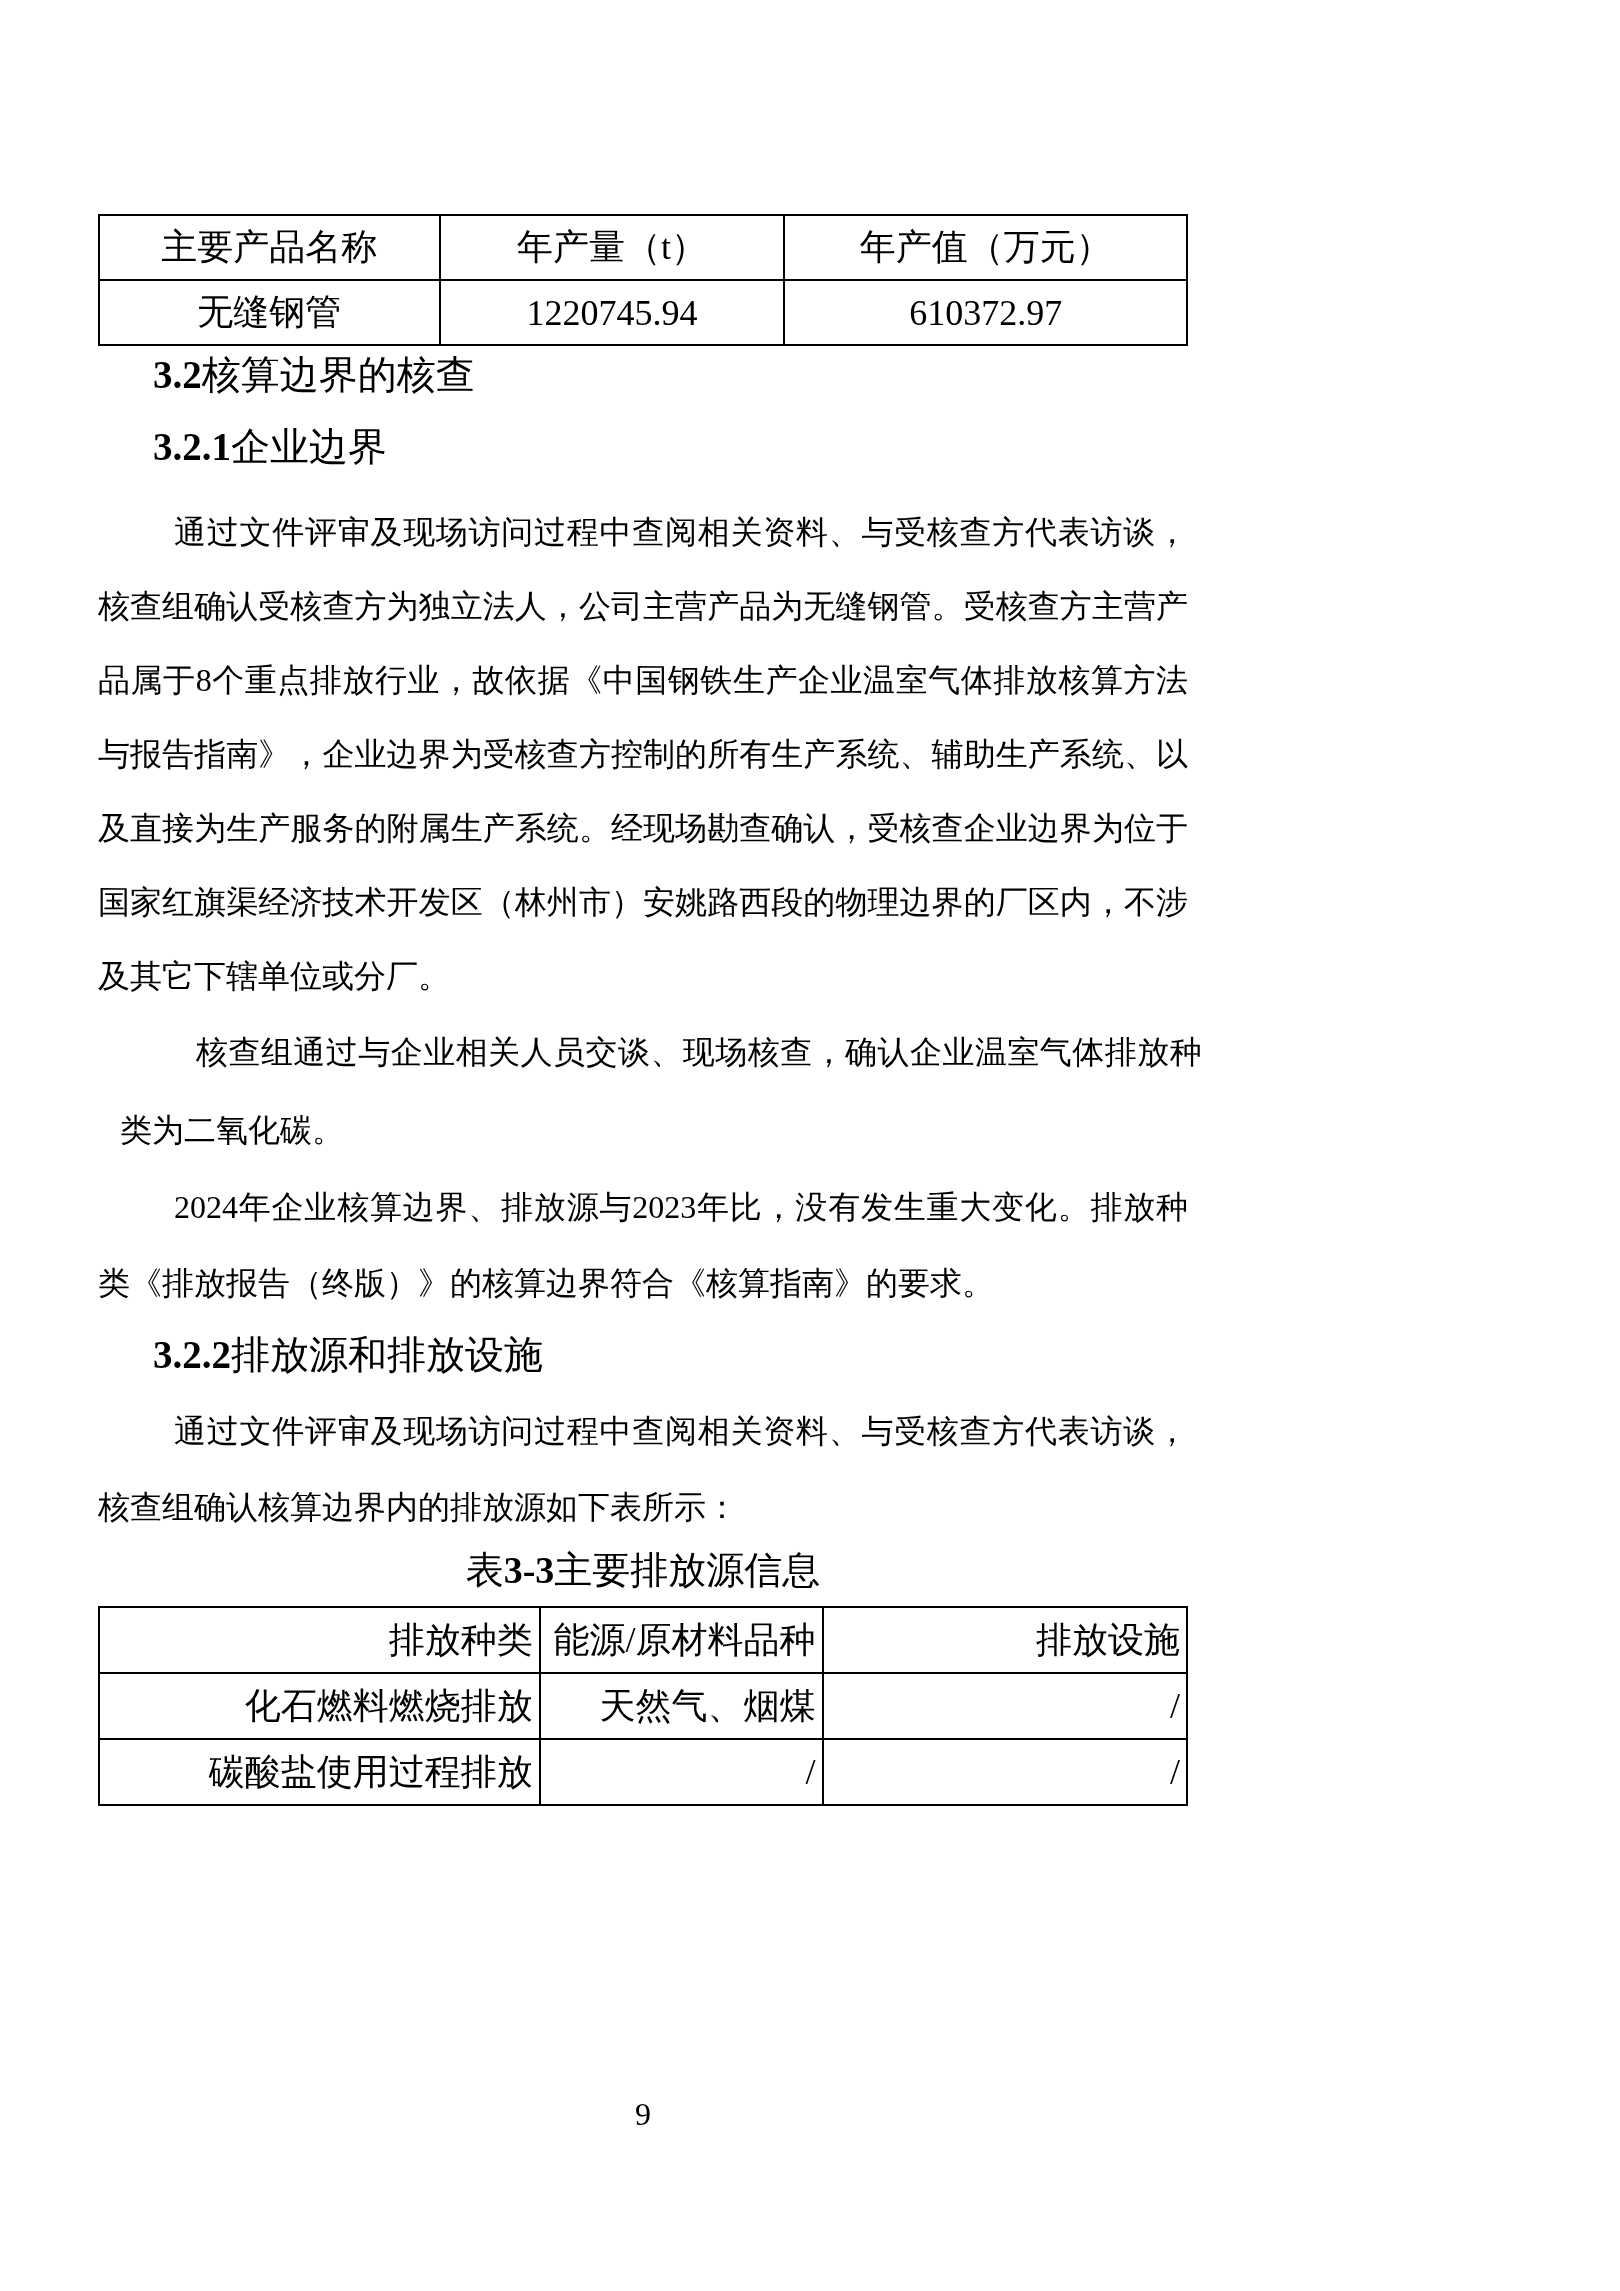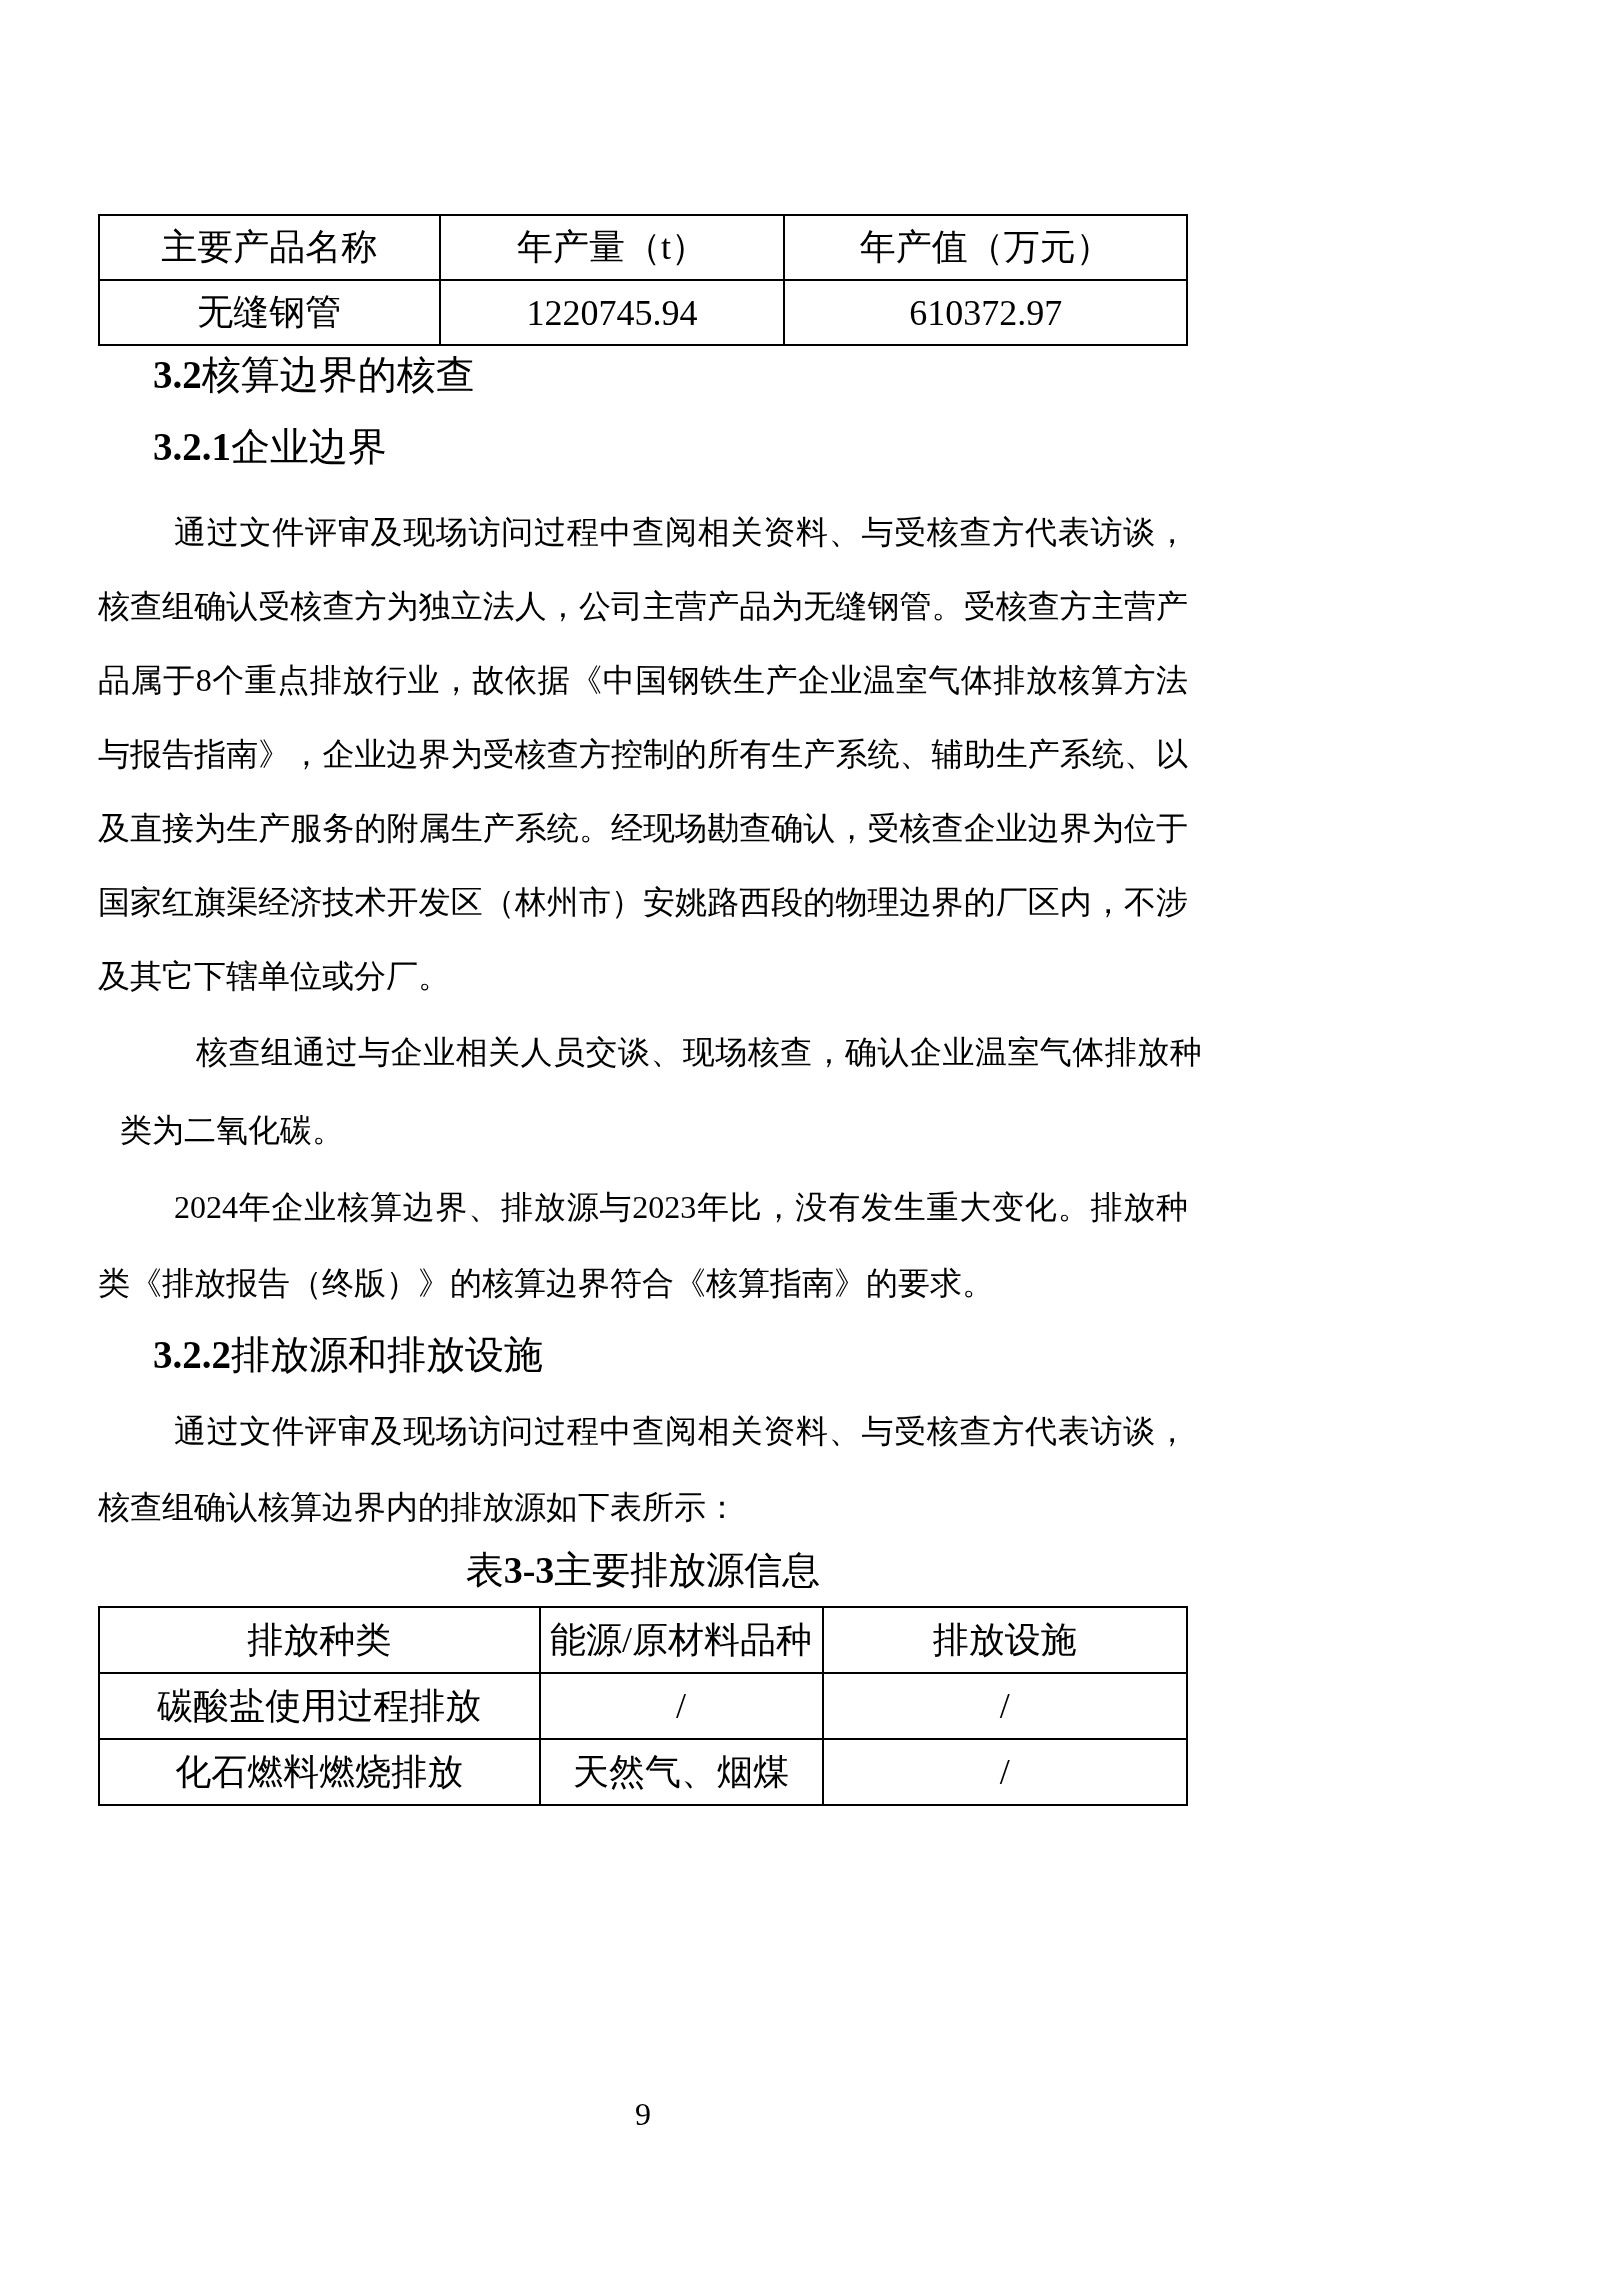--- a/index.html
+++ b/index.html
@@ -27,21 +27,21 @@
   table.tbl th, table.tbl td{
     border:2px solid #000;
     font-weight:normal;
     vertical-align:middle;
     height:63px;
     padding:0 5.9px;
     overflow:hidden;
     white-space:nowrap;
   }
   table.tbl tr.head th{border-bottom:2.9px solid #000;}
-  table.tbl-emission th, table.tbl-emission td{height:64px;border-bottom:2.9px solid #000;}
+  table.tbl-emission th, table.tbl-emission td{height:64px;border-bottom:2.9px solid #000;text-align:right;}
   
   .sec-heading{
     margin:4px;
     padding-left:51px;
     font-size:39px;
     line-height:47px;
     font-weight:normal;
   }
   .sec-heading .sec-num{font-weight:bold;}
   .h32 {margin-top:4.9px;}
@@ -135,27 +135,27 @@
       <col style="width:26%">
       <col style="width:33.5%">
     </colgroup>
     <tbody>
       <tr class="head">
         <th>排放种类</th>
         <th>能源/原材料品种</th>
         <th>排放设施</th>
       </tr>
       <tr>
-        <td>碳酸盐使用过程排放</td>
-        <td>/</td>
+        <td>化石燃料燃烧排放</td>
+        <td>天然气、烟煤</td>
         <td>/</td>
       </tr>
       <tr>
-        <td>化石燃料燃烧排放</td>
-        <td>天然气、烟煤</td>
+        <td>碳酸盐使用过程排放</td>
+        <td>/</td>
         <td>/</td>
       </tr>
     </tbody>
   </table>
 
   <div class="page-number">9</div>
 
 </div>
 
 

